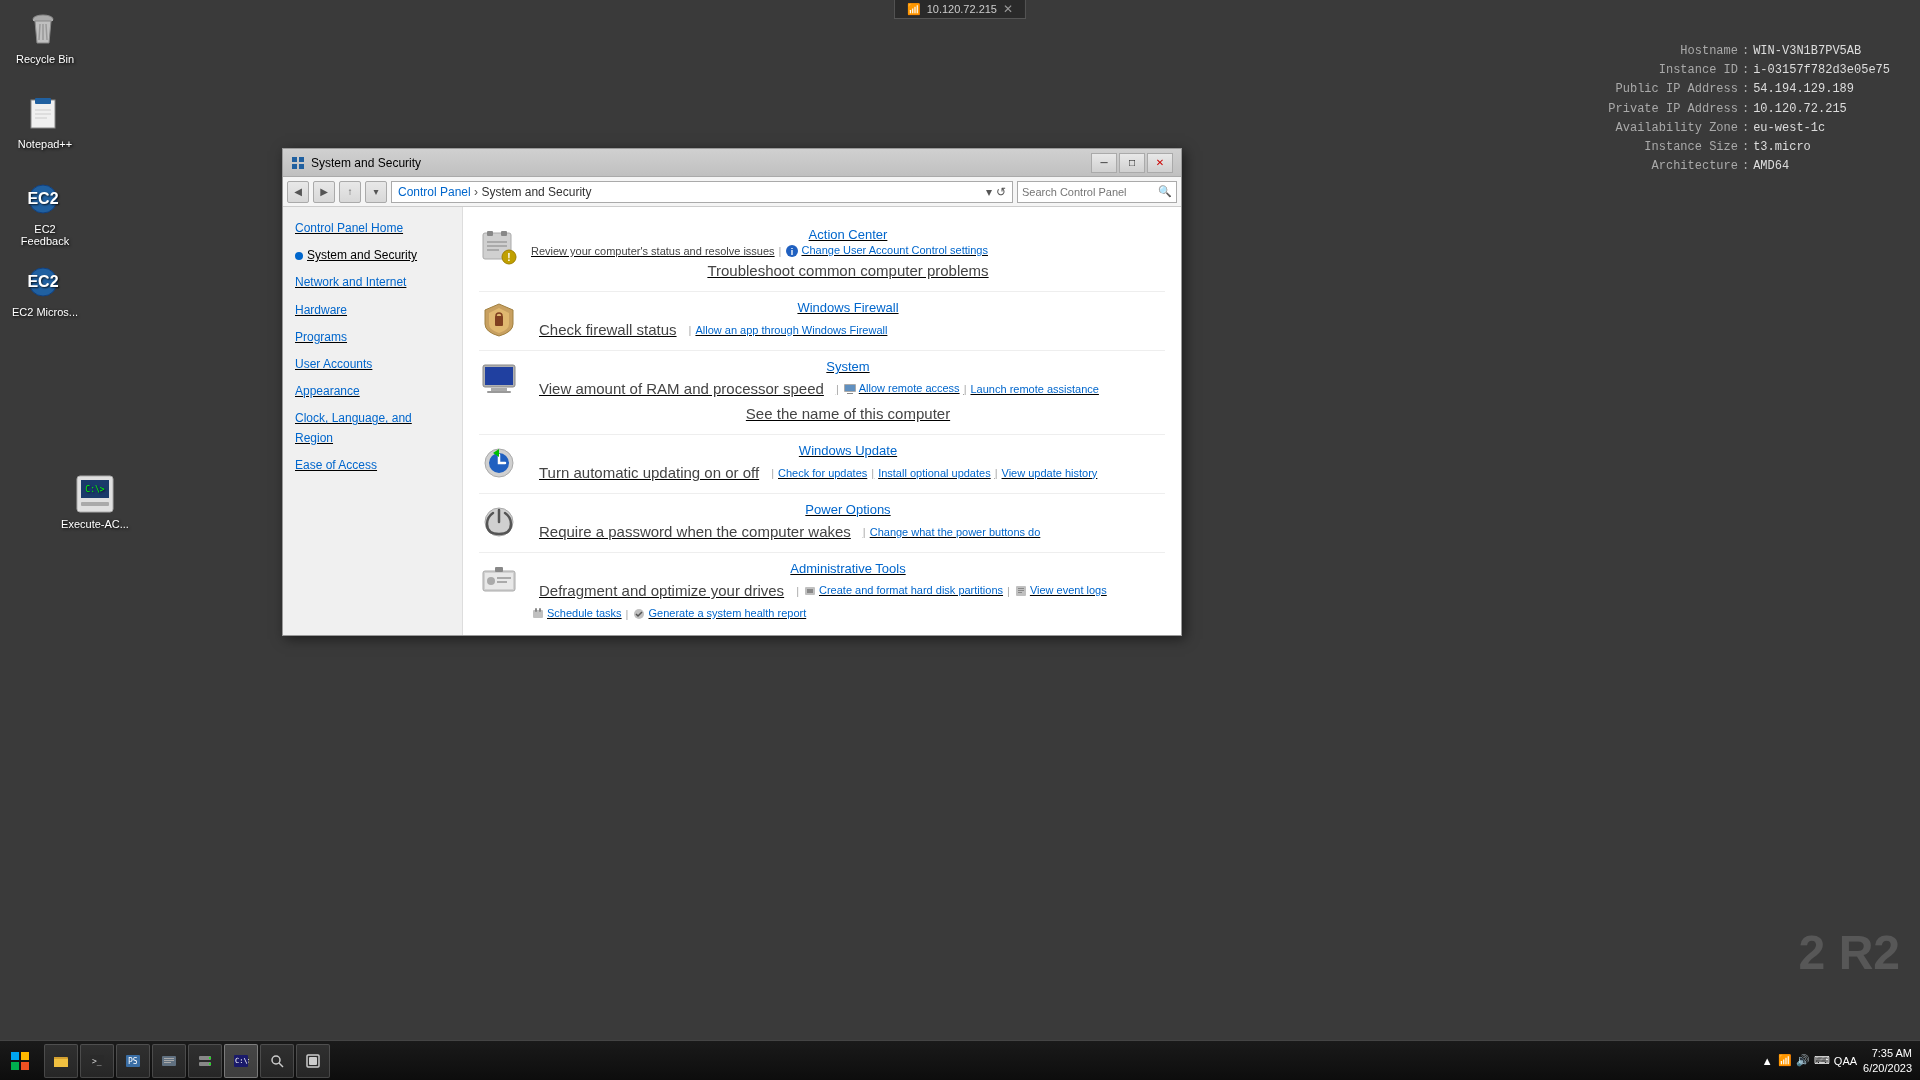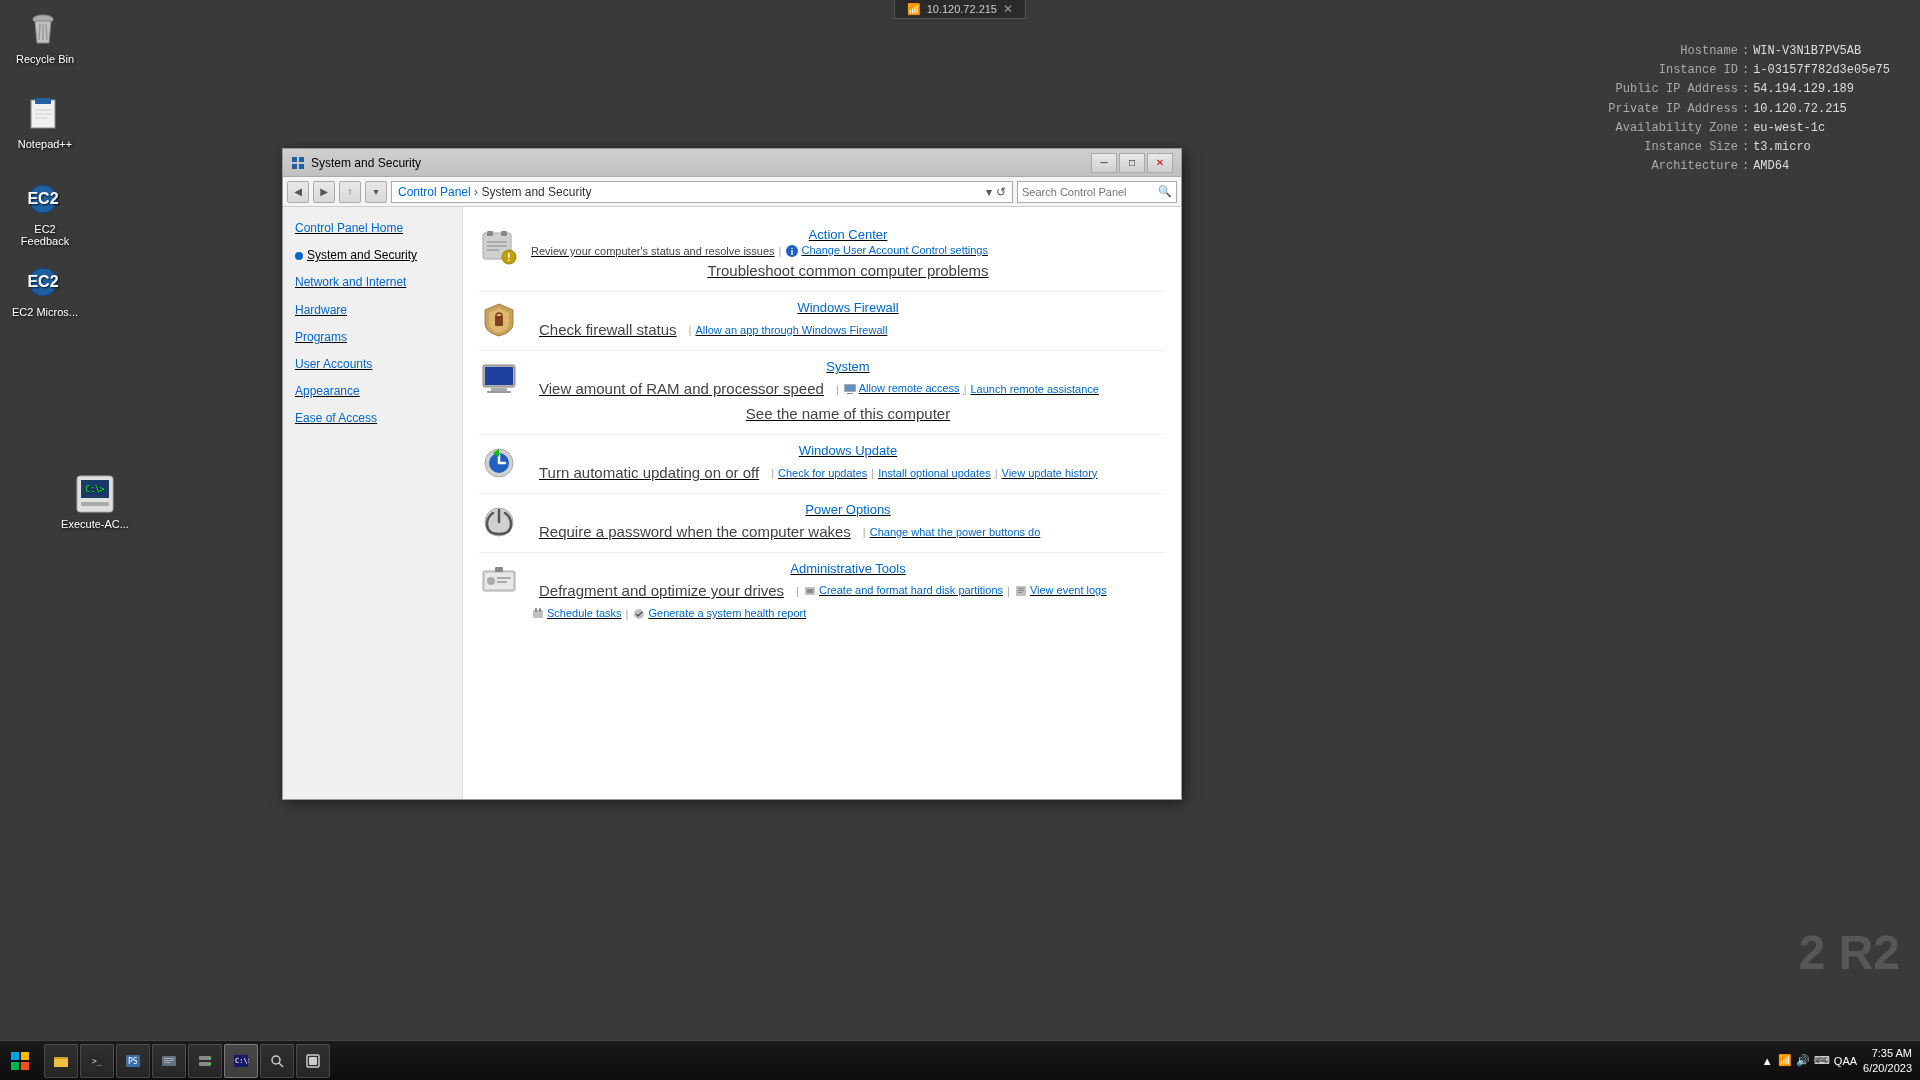--- a/index.html
+++ b/index.html
@@ -164,21 +164,21 @@
       align-items: center;
       gap: 4px;
     }
 
     
     .window {
       position: absolute;
       top: 148px;
       left: 282px;
       width: 900px;
-      height: 652px;
+      height: 488px;
       background: #6d28d9;
       border: 1px solid #999;
       box-shadow: 3px 3px 12px rgba(0,0,0,0.5);
       display: flex;
       flex-direction: column;
       z-index: 100;
     }
     .window-titlebar {
       height: 28px;
       background: linear-gradient(to bottom, #d0d0d0, #c0c0c0);
@@ -564,20 +564,23 @@
           <span>Hardware</span>
         </div>
         <div class="sidebar-item">
           <span>Programs</span>
         </div>
         <div class="sidebar-item">
           <span>User Accounts</span>
         </div>
         <div class="sidebar-item">
           <span>Appearance</span>
+        </div>
+        <div class="sidebar-item">
+          <span>Clock, Language, and Region</span>
         </div>
         <div class="sidebar-item">
           <span>Ease of Access</span>
         </div>
       </div>
 
       <div class="main-content">
 
         <div class="category-section">
           <div class="category-icon">

